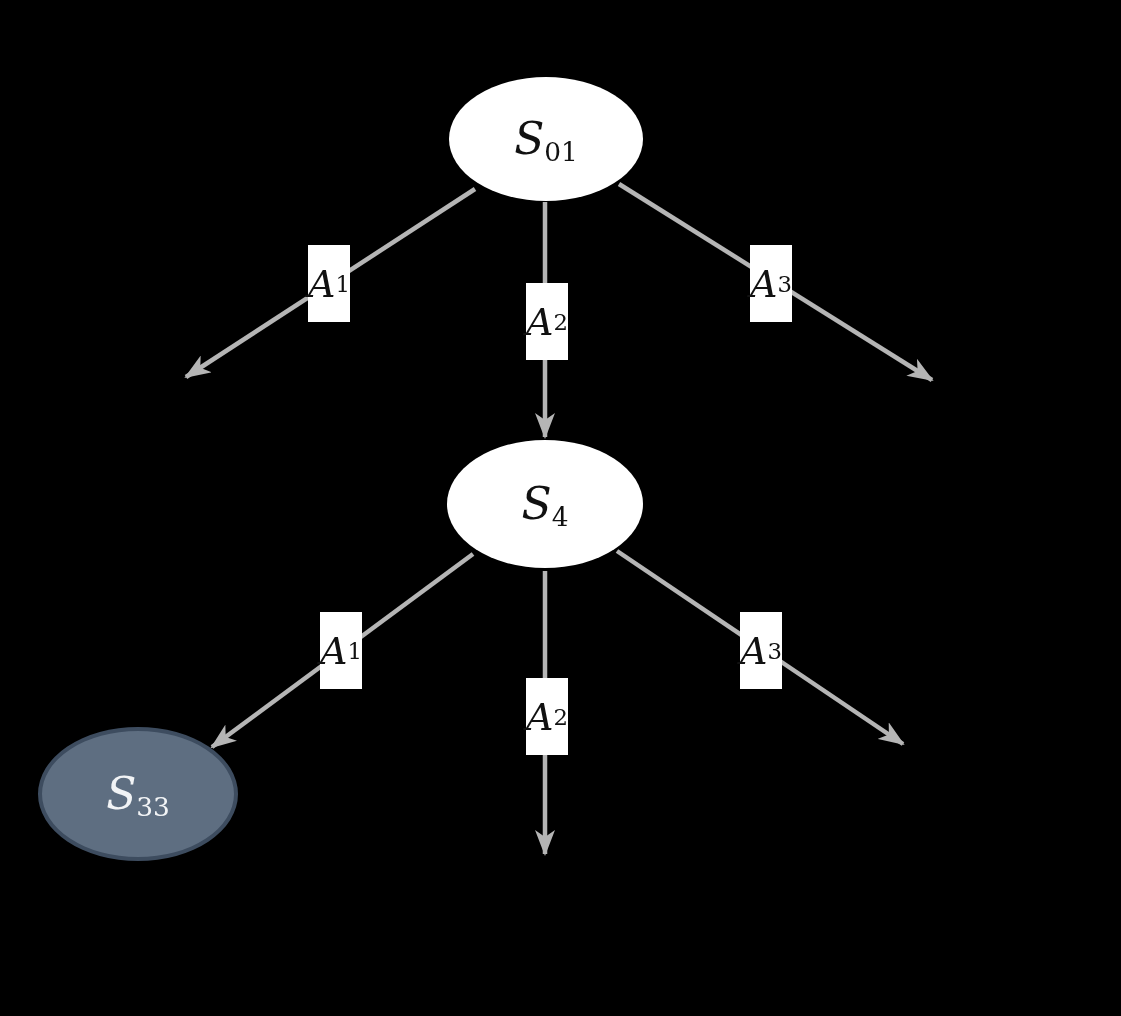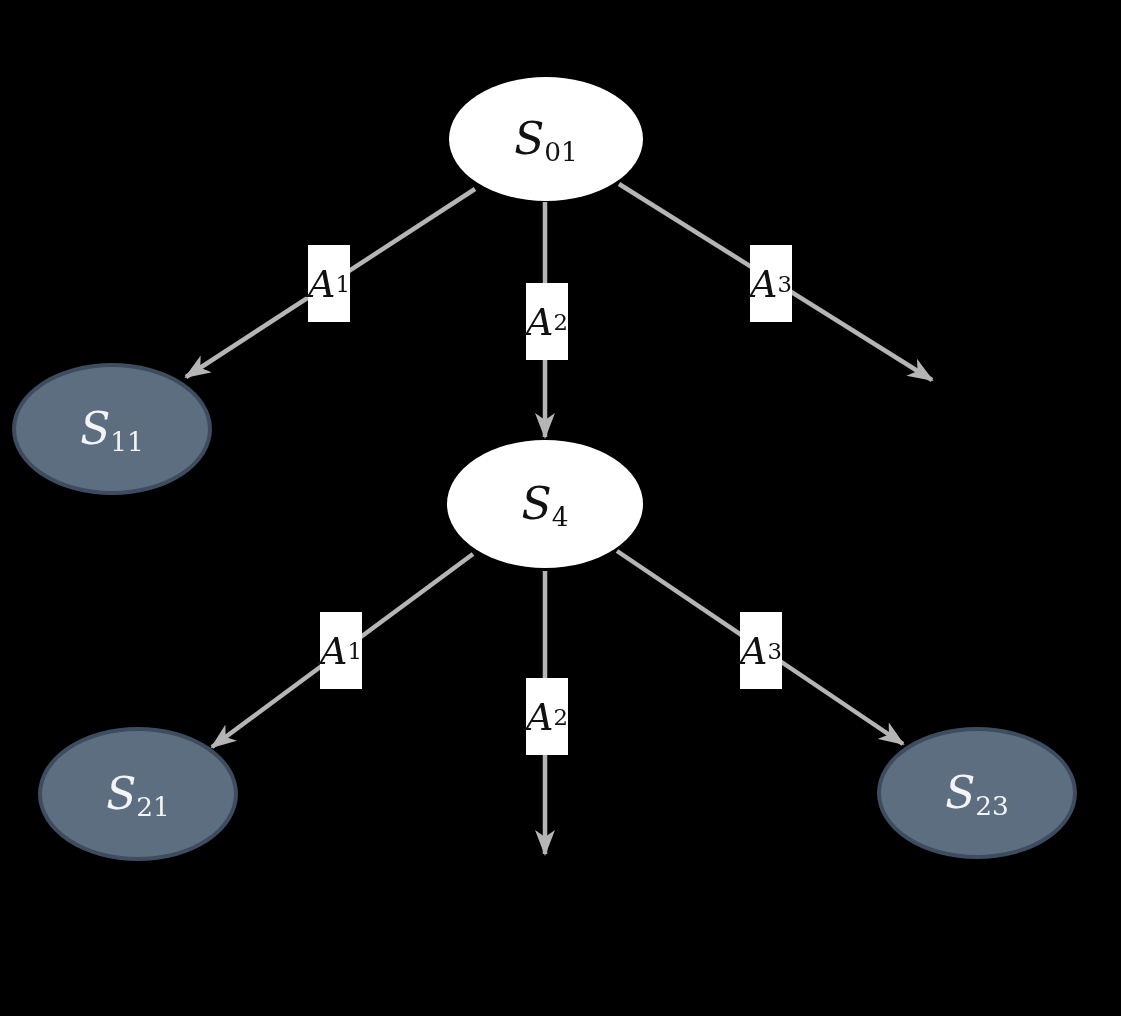--- a/index.html
+++ b/index.html
@@ -77,36 +77,30 @@
     <line x1="619" y1="184" x2="932" y2="380" marker-end="url(#arrowhead)"></line>
     <line x1="473" y1="554" x2="212" y2="747" marker-end="url(#arrowhead)"></line>
     <line x1="545" y1="571" x2="545" y2="854" marker-end="url(#arrowhead)"></line>
     <line x1="617" y1="551" x2="903" y2="744" marker-end="url(#arrowhead)"></line>
   </svg>
 
   <div class="node light" style="left:449px;top:77px;width:194px;height:124px;">
     <span class="node-label"><span>S</span><sub>01</sub></span>
   </div>
 
-  <div class="node dark" style="left:12px;top:363px;width:200px;height:132px;">
-    <span class="node-label"><span>S</span><sub>11</sub></span>
-  </div>
 
   <div class="node light" style="left:447px;top:440px;width:196px;height:128px;">
     <span class="node-label"><span>S</span><sub>4</sub></span>
   </div>
 
   <div class="node dark" style="left:38px;top:727px;width:200px;height:134px;">
-    <span class="node-label"><span>S</span><sub>21</sub></span>
+    <span class="node-label"><span>S</span><sub>33</sub></span>
   </div>
 
 
-  <div class="node dark" style="left:877px;top:727px;width:200px;height:132px;">
-    <span class="node-label"><span>S</span><sub>23</sub></span>
-  </div>
 
   <div class="edge-label" style="left:308px;top:245px;">
       <span>A</span>
       <sub>1</sub>
     </div>
 
   <div class="edge-label" style="left:526px;top:283px;">
       <span>A</span>
       <sub>2</sub>
     </div>

